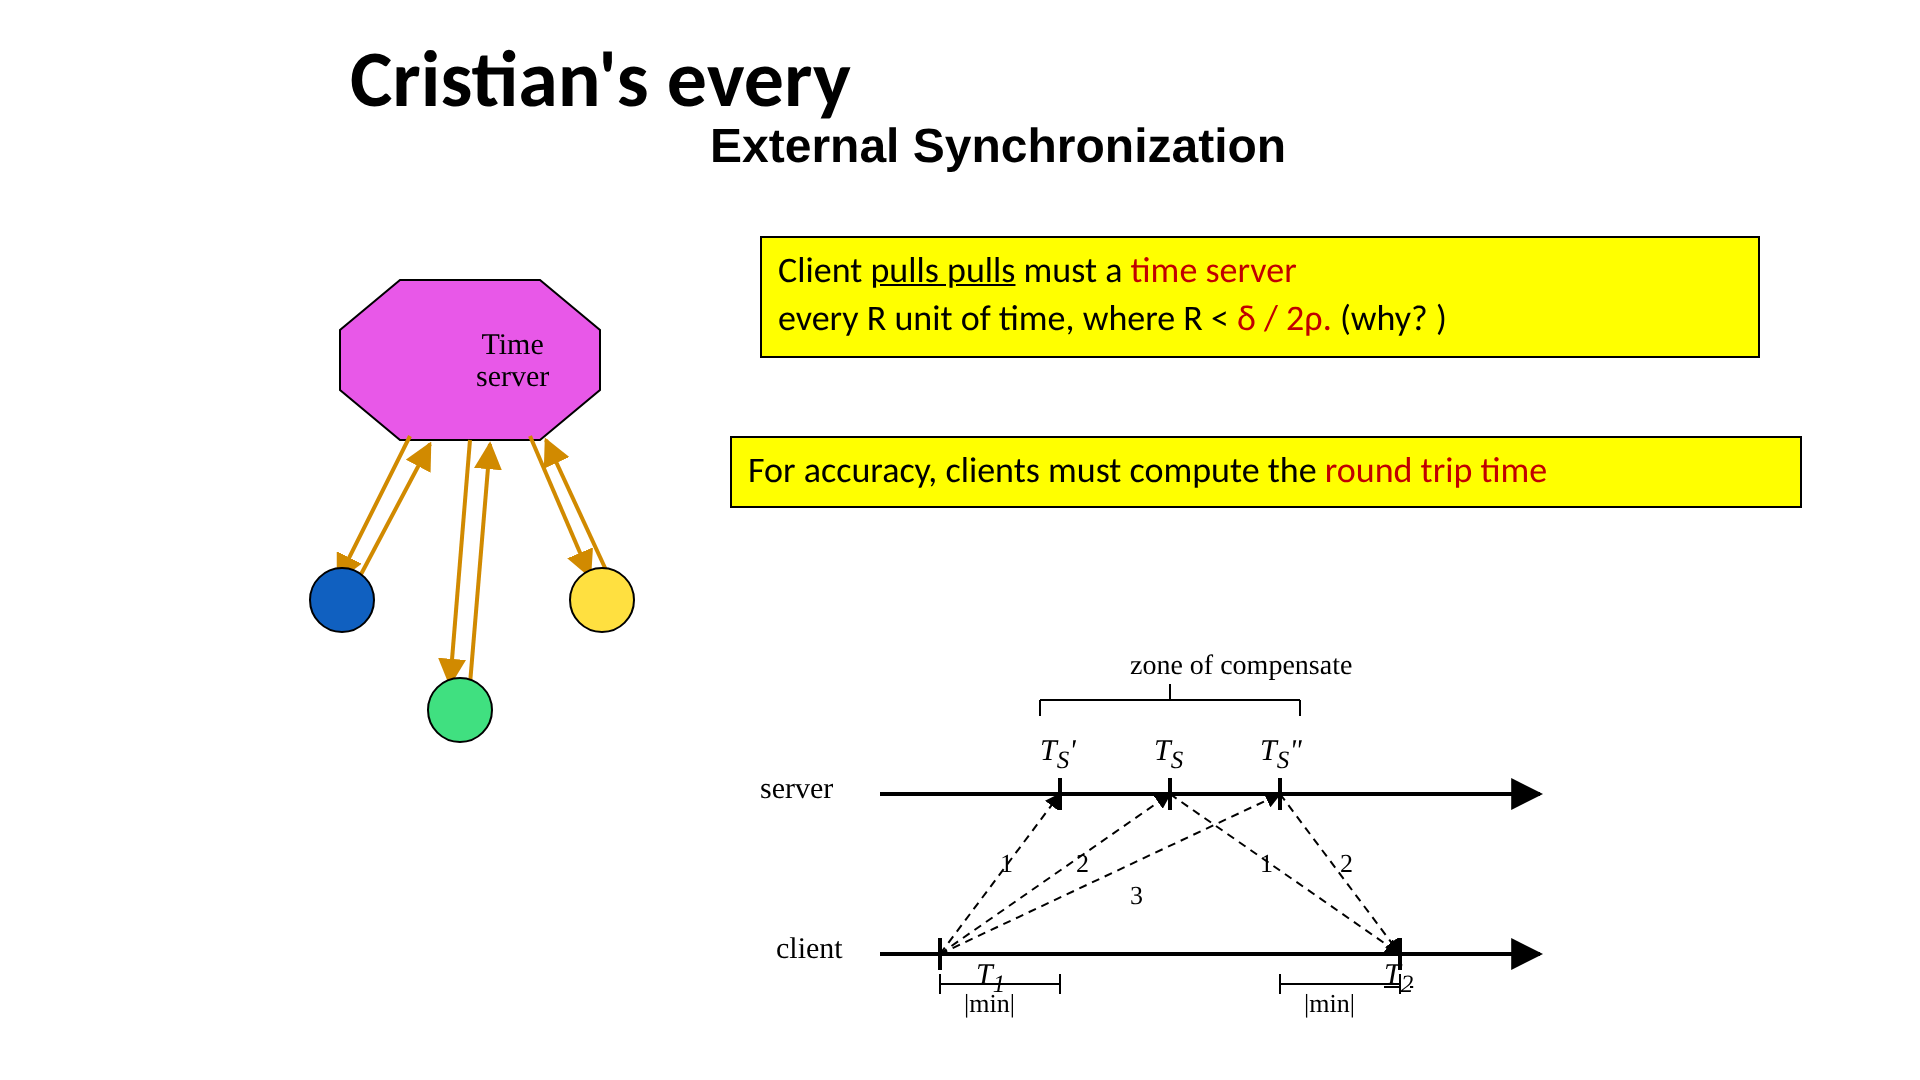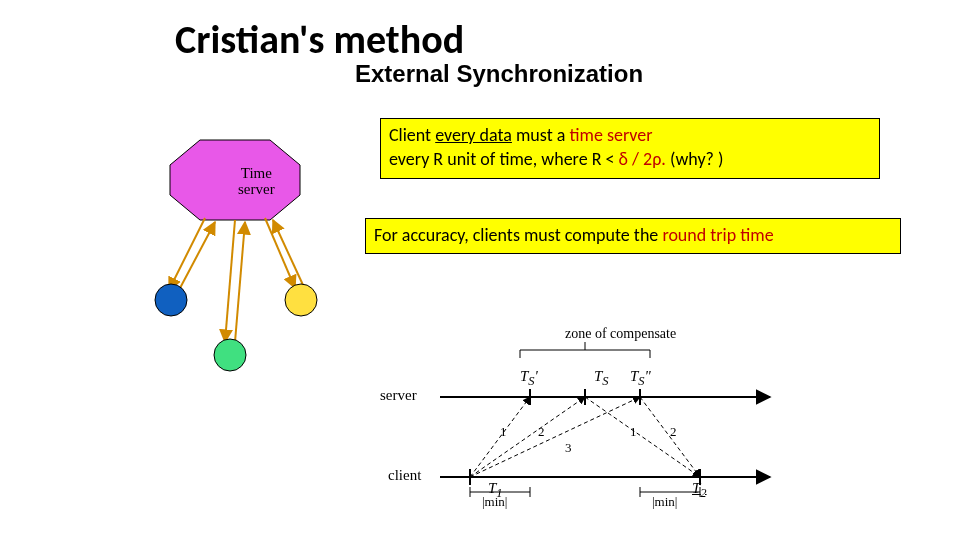--- a/index.html
+++ b/index.html
@@ -16,25 +16,25 @@
   .diag svg{position:absolute;left:0;top:0;}
   .ts-label{position:absolute;left:65px;top:36px;font-family:"Times New Roman",serif;font-size:15px;text-align:center;line-height:1.05;margin-left:28px;}
   
   .timing{position:absolute;left:370px;top:332px;width:430px;height:180px;font-family:"Times New Roman",serif;font-size:15px;}
   .timing svg{position:absolute;left:0;top:0;}
   .tlabel{position:absolute;font-family:"Times New Roman",serif;}
 </style>
 </head>
 <body>
 
-<div class="title">Cristian's method</div>
+<div class="title">Cristian's every</div>
 <div class="subtitle">External Synchronization</div>
 
 <div id="box1" class="yellow-box">
-  <span>Client </span><span class="u">every data</span><span> must a </span><span class="red">time server</span><br>
+  <span>Client </span><span class="u">pulls pulls</span><span> must a </span><span class="red">time server</span><br>
   <span>every R unit of time, where R &lt; </span><span class="red">δ / 2ρ.</span><span> (why? )</span>
 </div>
 
 <div id="box2" class="yellow-box">
   <span>For accuracy, clients must compute the </span><span class="red">round trip time</span><br>
 </div>
 
 <div class="diag">
   <svg width="220" height="260" viewBox="0 0 220 260">
     <defs>
@@ -102,21 +102,21 @@
     <line x1="270" y1="65" x2="330" y2="145" stroke="#000" stroke-dasharray="4 3" marker-end="url(#ah)"></line>
   </svg>
 
   <div class="tlabel" style="left:195px;top:-6px;font-size:14px;">zone of compensate</div>
   <div class="tlabel" style="left:10px;top:55px;">server</div>
   <div class="tlabel" style="left:18px;top:135px;">client</div>
 
   <div class="tlabel" style="left:150px;top:36px;font-style:italic;">
     <span>T</span><sub>S</sub><span>'</span>
   </div>
-  <div class="tlabel" style="left:224px;top:36px;font-style:italic;">
+  <div class="tlabel" style="left:207px;top:36px;font-style:italic;">
     <span>T</span><sub>S</sub>
   </div>
   <div class="tlabel" style="left:260px;top:36px;font-style:italic;">
     <span>T</span><sub>S</sub><span>"</span>
   </div>
 
   <div class="tlabel" style="left:90px;top:148px;font-style:italic;margin-left:28px;">
     <span>T</span><sub>1</sub>
   </div>
   <div class="tlabel" style="left:322px;top:148px;font-style:italic;text-decoration:underline;">

